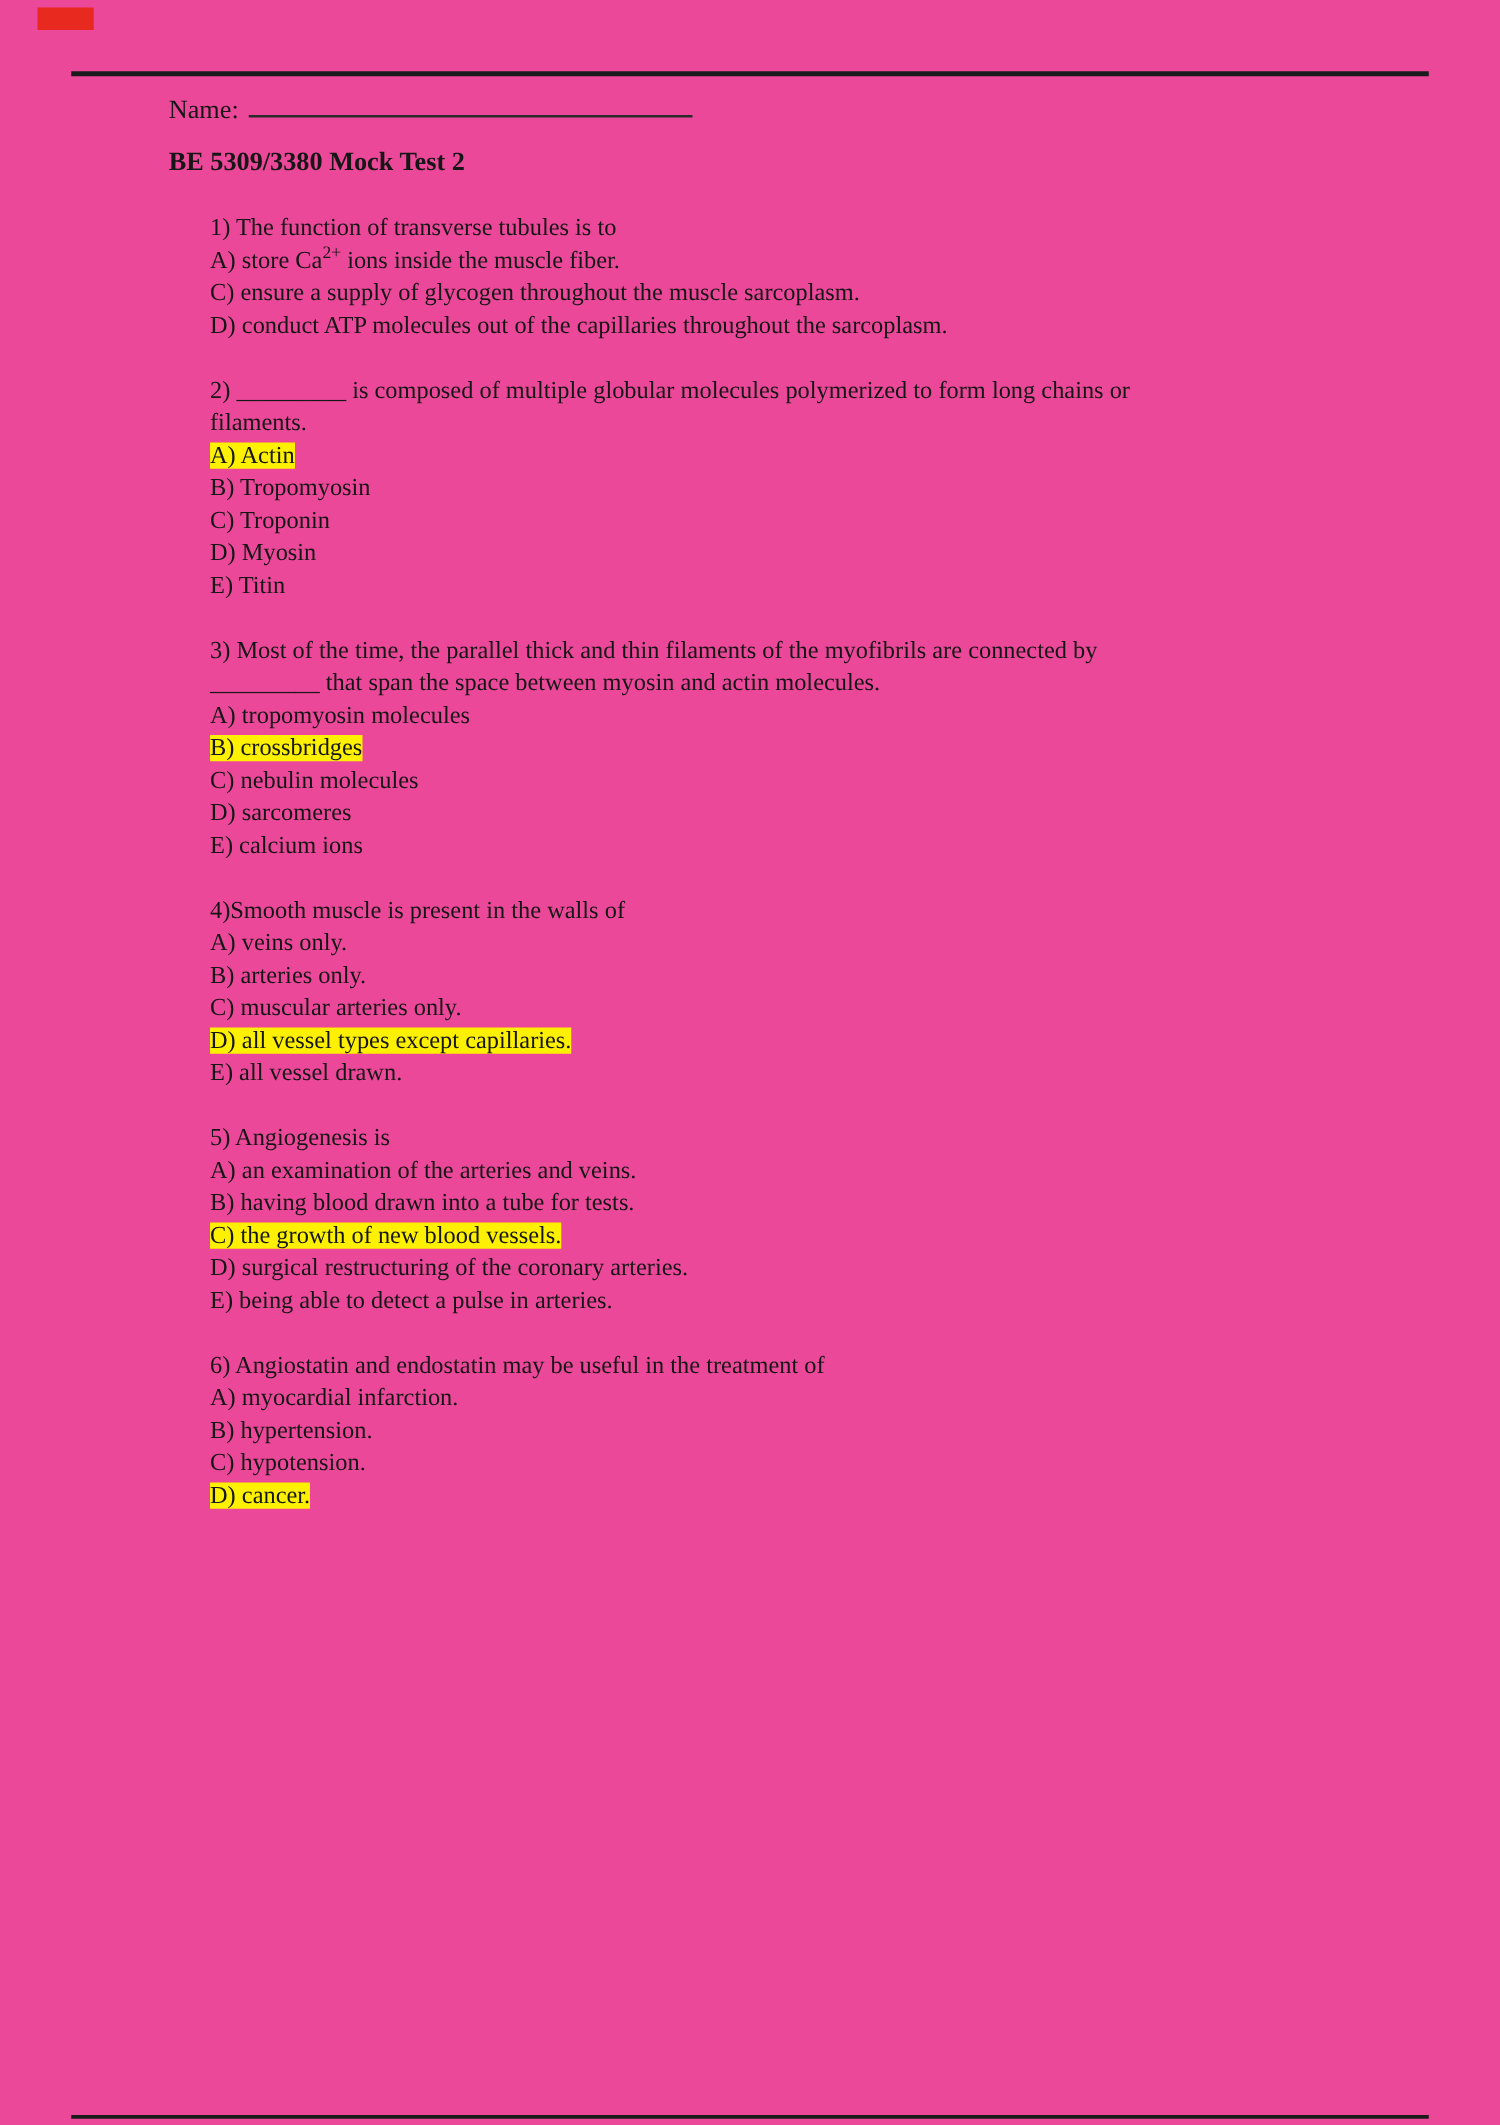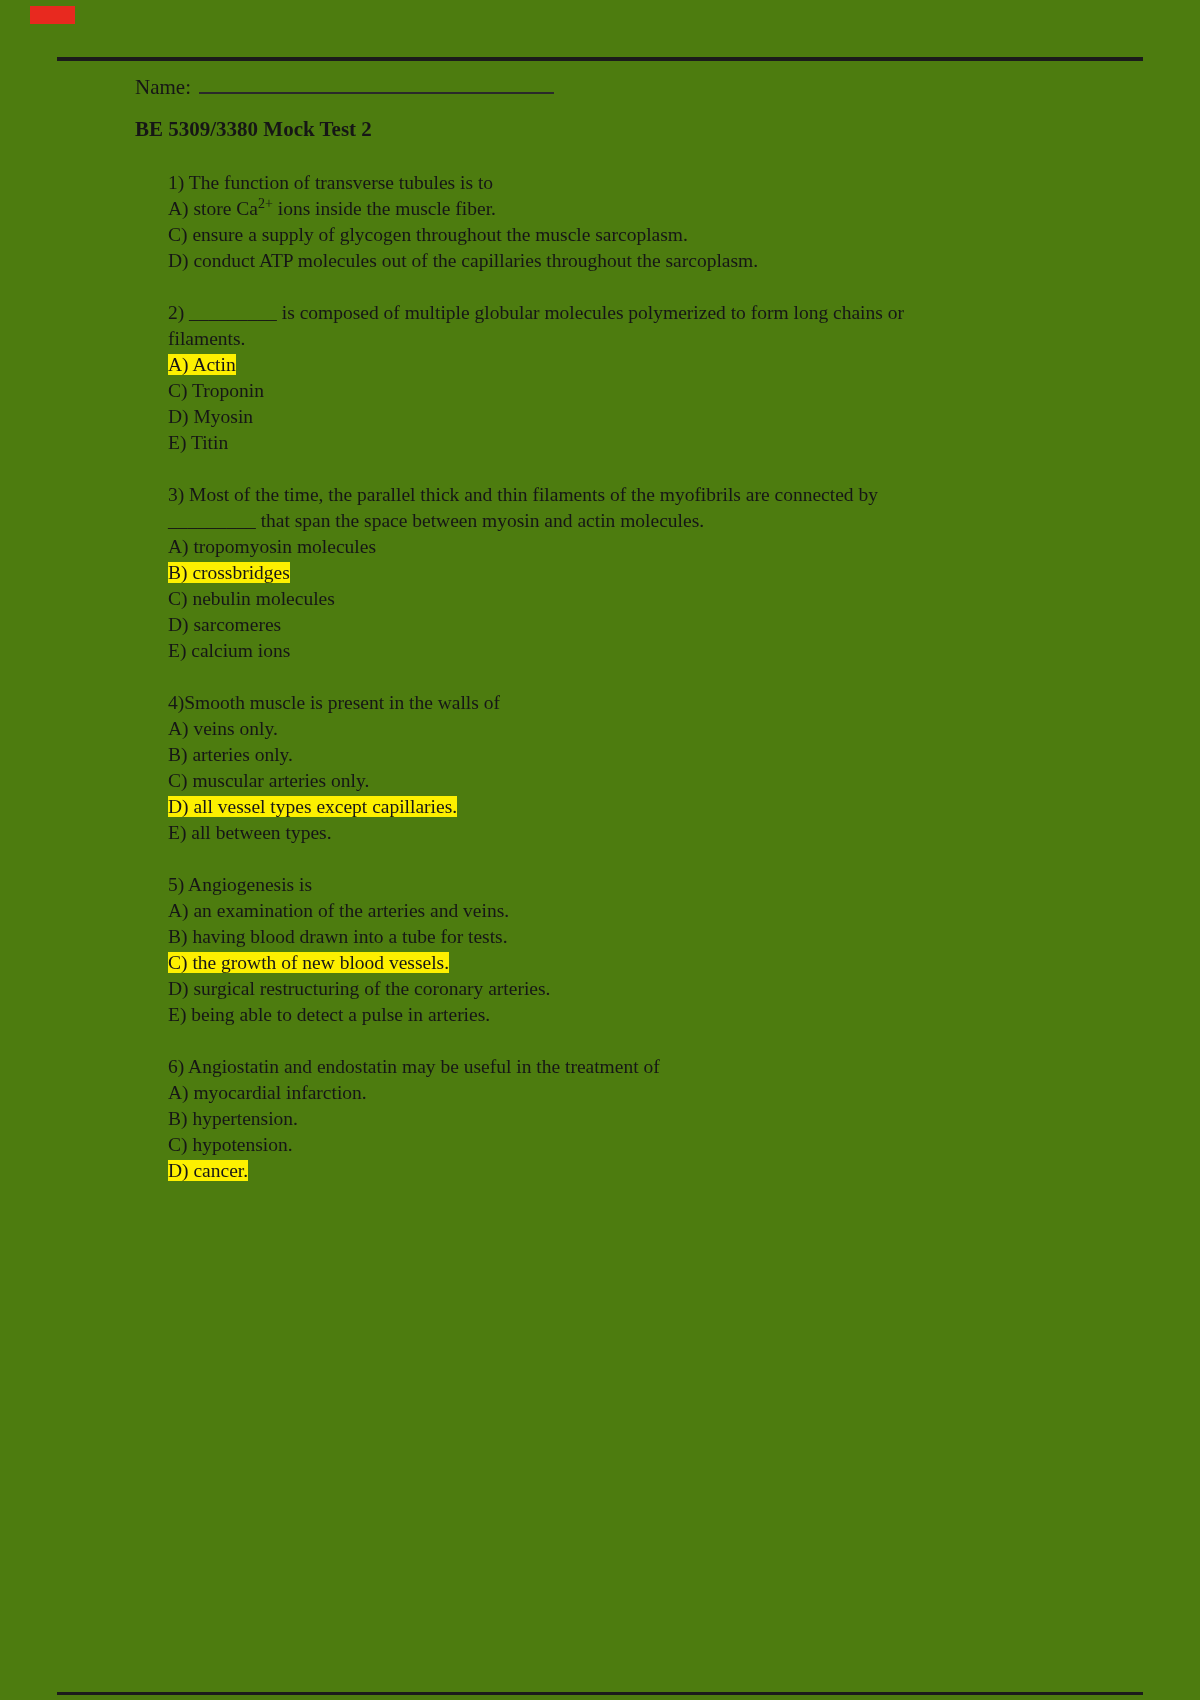--- a/index.html
+++ b/index.html
@@ -1,20 +1,20 @@
 <!DOCTYPE html>
 <html><head>
 <meta charset="utf-8">
 <style>
   html, body { margin: 0; padding: 0; background: #ffffff; }
   .page {
     position: relative;
     width: 1200px;
     height: 1700px;
-    background: #4d7c0f;
+    background: #ec4899;
     font-family: "Liberation Serif", "DejaVu Serif", serif;
     color: #161616;
     overflow: hidden;
   }
   .red-marker {
     position: absolute;
     left: 30px; top: 6px;
     width: 45px; height: 18px;
     background: #e8291f;
   }
@@ -80,20 +80,21 @@
       <div class="qline">1) The function of transverse tubules is to</div>
       <div class="opt"><span class="hl-span"><span>A) store Ca</span><sup>2+</sup><span> ions inside the muscle fiber.</span></span></div>
       <div class="opt"><span class="hl-span">C) ensure a supply of glycogen throughout the muscle sarcoplasm.</span></div>
       <div class="opt"><span class="hl-span">D) conduct ATP molecules out of the capillaries throughout the sarcoplasm.</span></div>
     </div>
 
     <div class="question">
       <div class="qline">2) _________ is composed of multiple globular molecules polymerized to form long chains or</div>
       <div class="qline">filaments.</div>
       <div class="opt"><span class="hl-span highlight">A) Actin</span></div>
+      <div class="opt"><span class="hl-span">B) Tropomyosin</span></div>
       <div class="opt"><span class="hl-span">C) Troponin</span></div>
       <div class="opt"><span class="hl-span">D) Myosin</span></div>
       <div class="opt"><span class="hl-span">E) Titin</span></div>
     </div>
 
     <div class="question">
       <div class="qline">3) Most of the time, the parallel thick and thin filaments of the myofibrils are connected by</div>
       <div class="qline">_________ that span the space between myosin and actin molecules.</div>
       <div class="opt"><span class="hl-span">A) tropomyosin molecules</span></div>
       <div class="opt"><span class="hl-span highlight">B) crossbridges</span></div>
@@ -101,21 +102,21 @@
       <div class="opt"><span class="hl-span">D) sarcomeres</span></div>
       <div class="opt"><span class="hl-span">E) calcium ions</span></div>
     </div>
 
     <div class="question">
       <div class="qline">4)Smooth muscle is present in the walls of</div>
       <div class="opt"><span class="hl-span">A) veins only.</span></div>
       <div class="opt"><span class="hl-span">B) arteries only.</span></div>
       <div class="opt"><span class="hl-span">C) muscular arteries only.</span></div>
       <div class="opt"><span class="hl-span highlight">D) all vessel types except capillaries.</span></div>
-      <div class="opt"><span class="hl-span">E) all between types.</span></div>
+      <div class="opt"><span class="hl-span">E) all vessel drawn.</span></div>
     </div>
 
     <div class="question">
       <div class="qline">5) Angiogenesis is</div>
       <div class="opt"><span class="hl-span">A) an examination of the arteries and veins.</span></div>
       <div class="opt"><span class="hl-span">B) having blood drawn into a tube for tests.</span></div>
       <div class="opt"><span class="hl-span highlight">C) the growth of new blood vessels.</span></div>
       <div class="opt"><span class="hl-span">D) surgical restructuring of the coronary arteries.</span></div>
       <div class="opt"><span class="hl-span">E) being able to detect a pulse in arteries.</span></div>
     </div>

